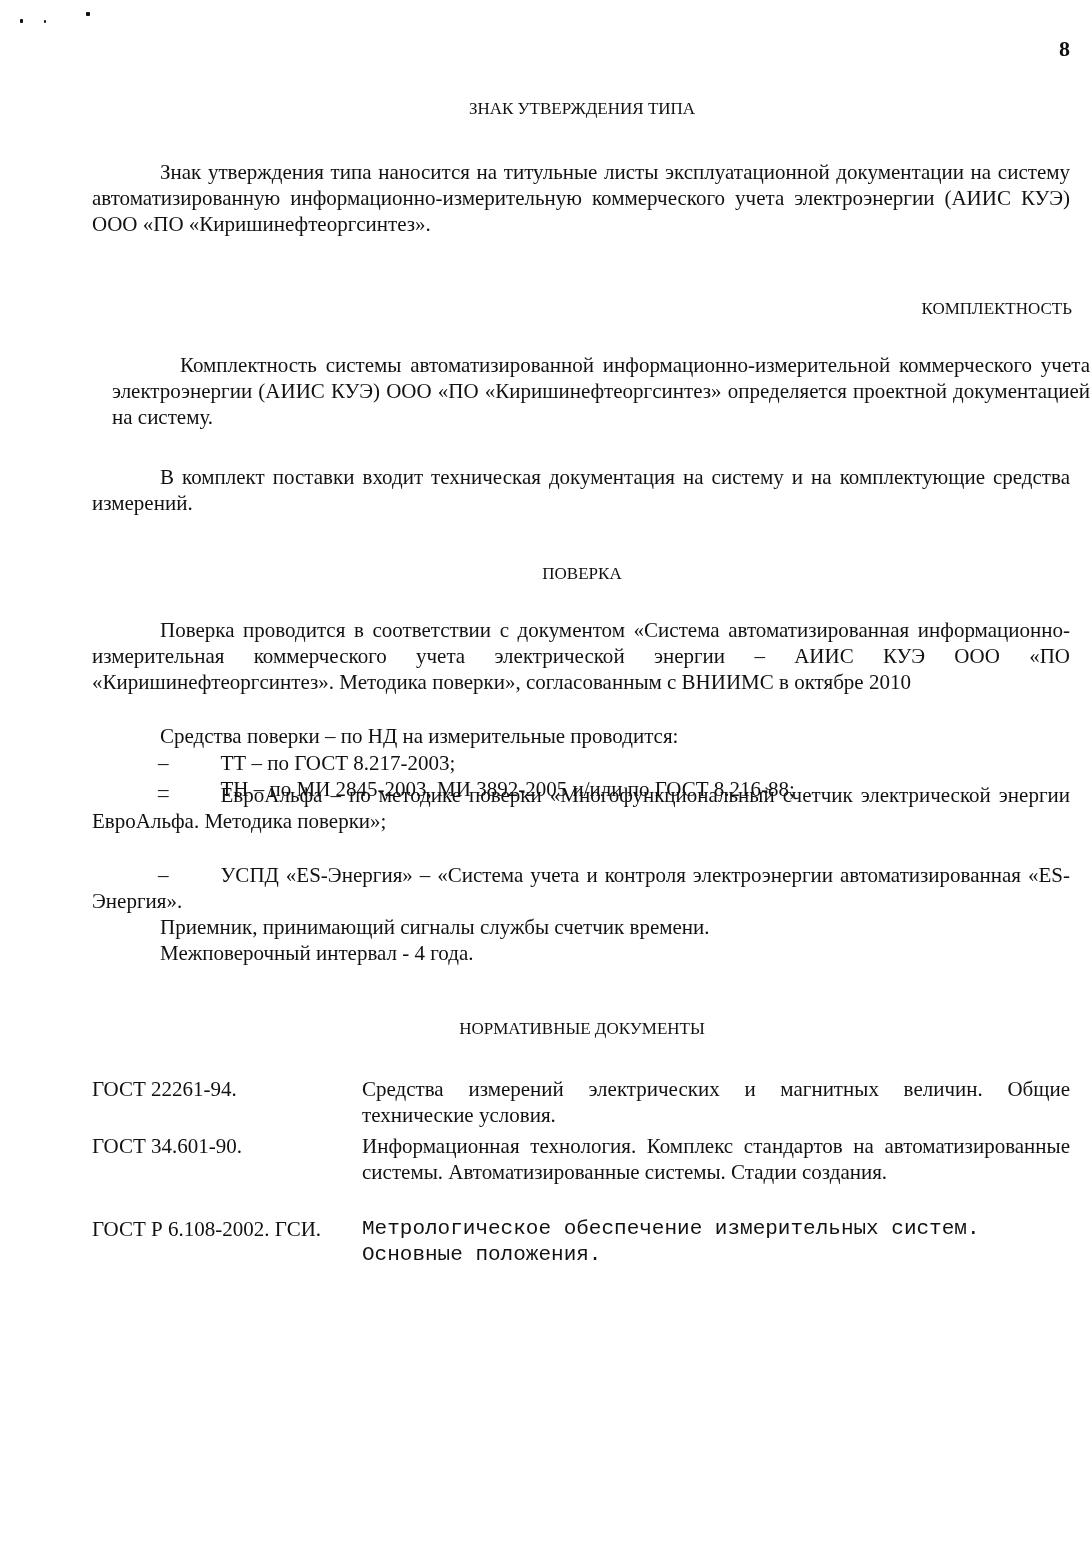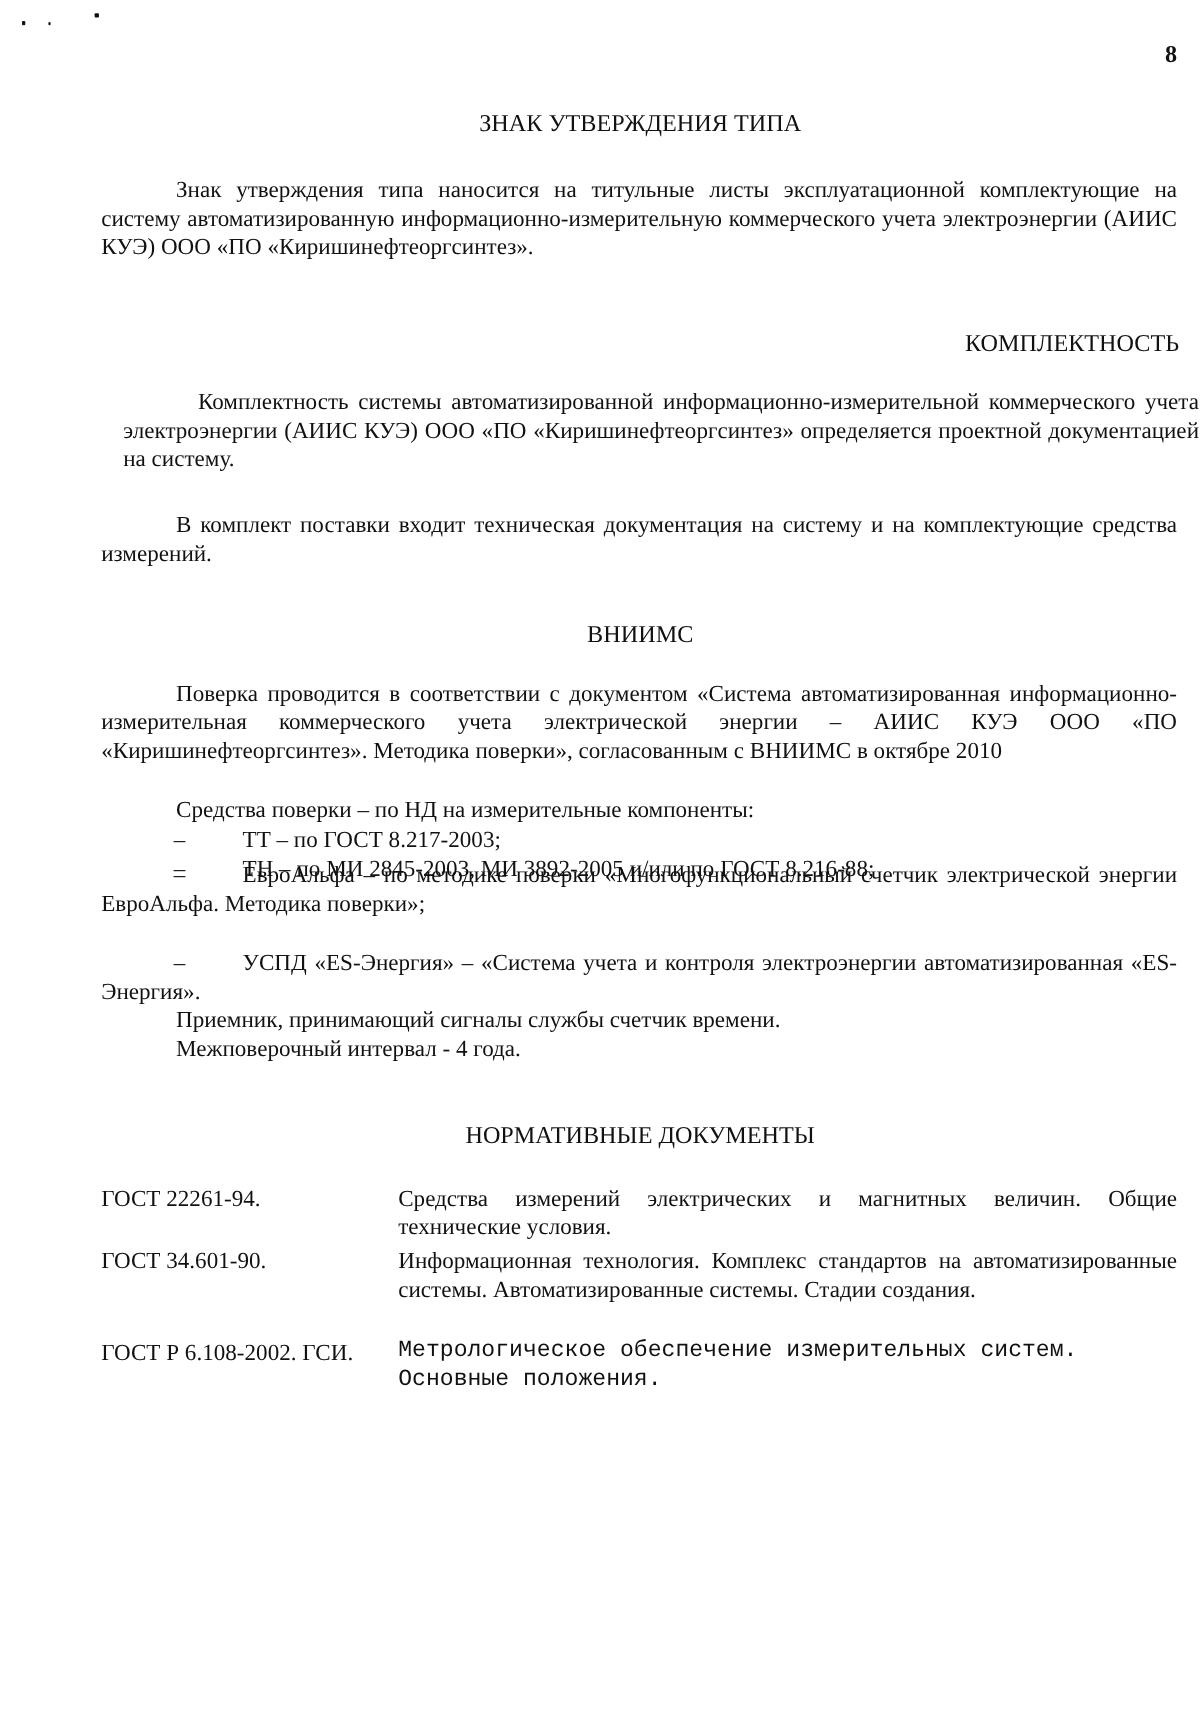--- a/index.html
+++ b/index.html
@@ -10,21 +10,21 @@
     font-size: 21px;
   }
   .specks { position: absolute; left: 18px; top: 10px; width: 80px; height: 16px; }
   .speck { position: absolute; background: #111; border-radius: 1px; }
   .page-num {
     position: absolute; right: 22px; top: 36px;
     font-weight: bold; font-size: 22px;
   }
   .heading {
     position: absolute; left: 92px; width: 980px;
-    text-align: center; font-size: 22px; letter-spacing: 0;
+    text-align: center; font-size: 17px; letter-spacing: 0;
   }
   .para {
     position: absolute; left: 92px; width: 978px;
     text-align: justify; text-align-last: left;
     line-height: 26px; margin: 0;
   }
   .indent { text-indent: 68px; }
   .dash-item {
     position: absolute; left: 92px; width: 978px; line-height: 26px;
     text-align: justify; text-align-last: left; margin: 0;
@@ -43,29 +43,29 @@
 
 <div class="specks">
   <span class="speck" style="left:2px;top:9px;width:3px;height:4px;"></span>
   <span class="speck" style="left:26px;top:10px;width:2px;height:3px;"></span>
   <span class="speck" style="left:68px;top:2px;width:4px;height:4px;"></span>
 </div>
 
 <div class="page-num">8</div>
 
 <div class="heading" style="top:99px;">ЗНАК УТВЕРЖДЕНИЯ ТИПА</div>
-<p class="para indent" style="top:159px;">Знак утверждения типа наносится на титульные листы эксплуатационной комплектующие на систему автоматизированную информационно-измерительную коммерческого учета электроэнергии (АИИС КУЭ) ООО «ПО «Киришинефтеоргсинтез».</p>
+<p class="para indent" style="top:159px;">Знак утверждения типа наносится на титульные листы эксплуатационной документации на систему автоматизированную информационно-измерительную коммерческого учета электроэнергии (АИИС КУЭ) ООО «ПО «Киришинефтеоргсинтез».</p>
 
 <div class="heading" style="top:299px;text-align:right;">КОМПЛЕКТНОСТЬ</div>
 <p class="para indent" style="top:352px;margin-left:20px;">Комплектность системы автоматизированной информационно-измерительной коммерческого учета электроэнергии (АИИС КУЭ) ООО «ПО «Киришинефтеоргсинтез» определяется проектной документацией на систему.</p>
 <p class="para indent" style="top:432px;margin-top:32px;">В комплект поставки входит техническая документация на систему и  на комплектующие средства измерений.</p>
 
-<div class="heading" style="top:564px;">ВНИИМС</div>
+<div class="heading" style="top:564px;">ПОВЕРКА</div>
 <p class="para indent" style="top:617px;">Поверка проводится в соответствии с документом «Система автоматизированная информационно-измерительная коммерческого учета электрической энергии – АИИС КУЭ ООО «ПО «Киришинефтеоргсинтез». Методика поверки», согласованным с ВНИИМС в октябре 2010</p>
-<p class="para indent" style="top:723px;">Средства поверки – по НД на измерительные компоненты:</p>
+<p class="para indent" style="top:723px;">Средства поверки – по НД на измерительные проводится:</p>
 
 <p class="dash-item" style="top:750px;">
   <span class="dash" style="padding-left:68px;width:0;"></span><span style="margin-left:-2px;">–</span><span style="display:inline-block;width:52px;"></span><span>ТТ – по ГОСТ 8.217-2003;</span>
 </p>
 <p class="dash-item" style="top:776px;">
   <span class="dash" style="padding-left:68px;width:0;"></span><span style="margin-left:-2px;">–</span><span style="display:inline-block;width:52px;"></span><span>ТН – по МИ 2845-2003, МИ 3892-2005 и/или по ГОСТ 8.216-88;</span>
 </p>
 <p class="dash-item" style="top:782px;">
   <span class="dash" style="padding-left:68px;width:0;"></span><span style="margin-left:-2px;">–</span><span style="display:inline-block;width:52px;"></span><span>ЕвроАльфа – по методике поверки «Многофункциональный счетчик электрической энергии ЕвроАльфа. Методика поверки»;</span>
 </p>

